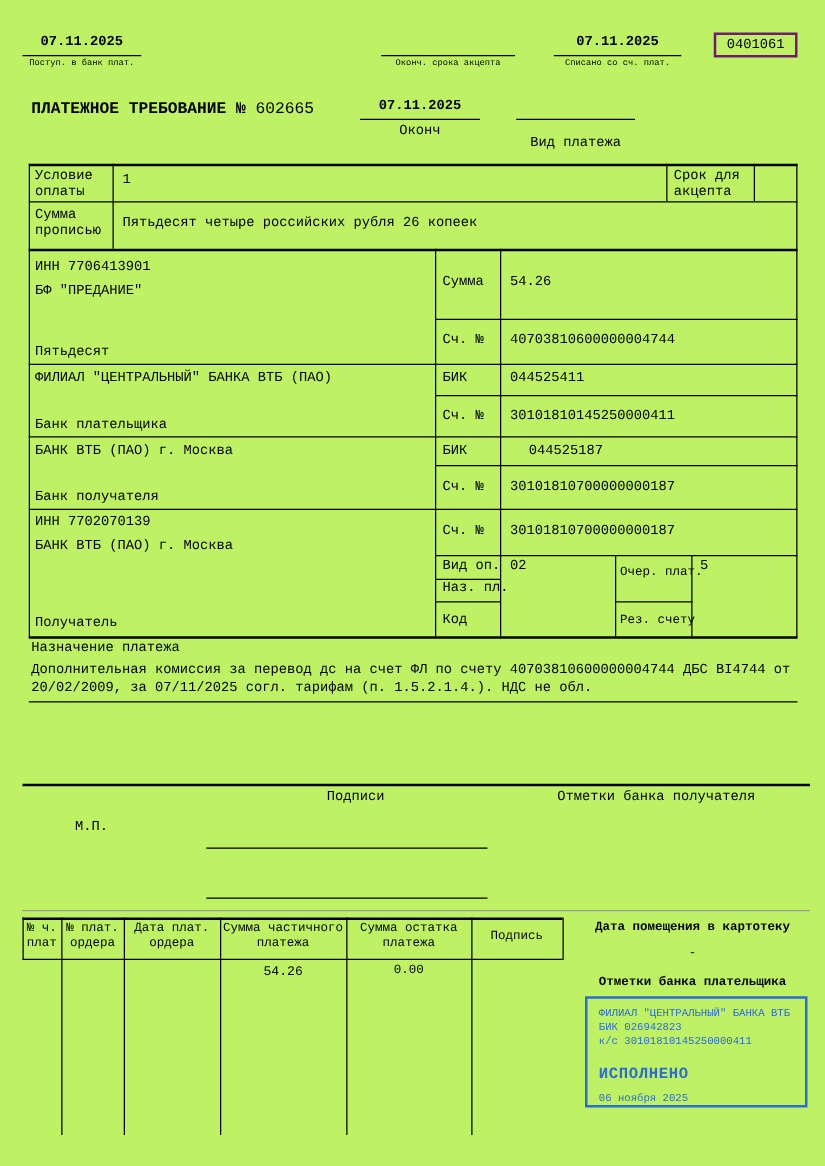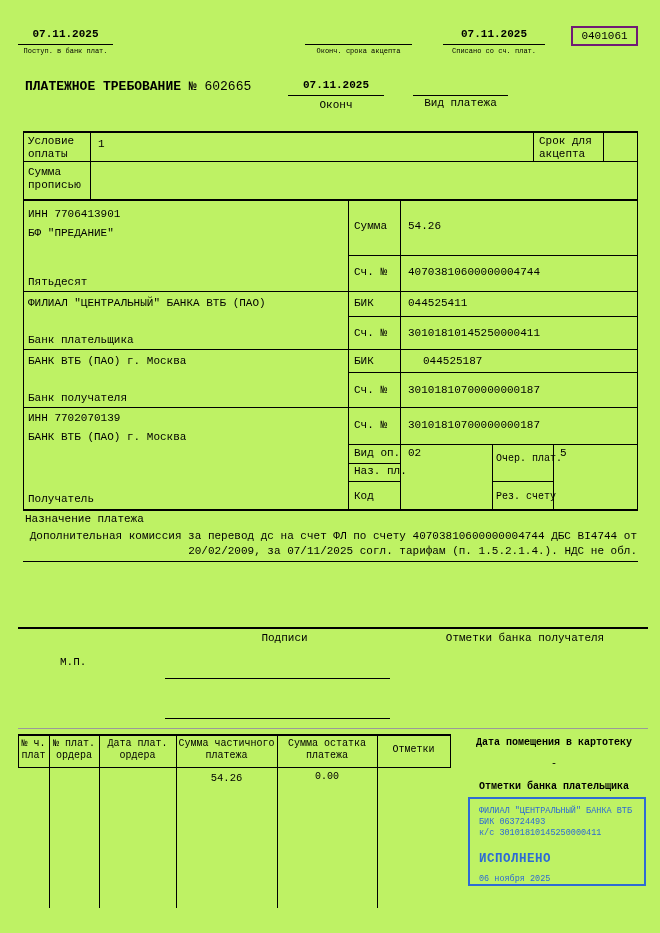--- a/index.html
+++ b/index.html
@@ -49,21 +49,21 @@
   </div>
 
   <div class="t" style="left:25px; top:80px; font-size:13px;">
     <span class="b">ПЛАТЕЖНОЕ ТРЕБОВАНИЕ №</span>
     <span>602665</span>
   </div>
   <div class="t c b" style="left:288px; top:79px; width:96px;">07.11.2025</div>
   <div class="hl" style="left:288px; top:95px; width:96px;"></div>
   <div class="t c" style="left:288px; top:99px; width:96px;">Оконч</div>
   <div class="hl" style="left:413px; top:95px; width:95px;"></div>
-  <div class="t c" style="left:413px; top:97px; width:95px;">Вид платежа</div>
+  <div class="t c" style="left:413px; top:109px; width:95px;">Вид платежа</div>
 
   <div class="hl" style="left:23px; top:131px; width:615px; height:2px;"></div>
   <div class="hl" style="left:23px; top:161px; width:615px;"></div>
   <div class="hl" style="left:23px; top:199px; width:615px; height:2px;"></div>
   <div class="hl" style="left:348px; top:255px; width:290px;"></div>
   <div class="hl" style="left:23px; top:291px; width:615px;"></div>
   <div class="hl" style="left:348px; top:316px; width:290px;"></div>
   <div class="hl" style="left:23px; top:349px; width:615px;"></div>
   <div class="hl" style="left:348px; top:372px; width:290px;"></div>
   <div class="hl" style="left:23px; top:407px; width:615px;"></div>
@@ -81,20 +81,21 @@
   <div class="vl" style="left:348px; top:199px; height:310px;"></div>
   <div class="vl" style="left:400px; top:199px; height:310px;"></div>
   <div class="vl" style="left:492px; top:444px; height:65px;"></div>
   <div class="vl" style="left:553px; top:444px; height:65px;"></div>
 
   <div class="t" style="left:28px; top:135px; width:58px;">Условие оплаты</div>
   <div class="t" style="left:98px; top:138px;">1</div>
   <div class="t" style="left:539px; top:135px; width:60px;">Срок для акцепта</div>
 
   <div class="t" style="left:28px; top:166px; width:58px;">Сумма прописью</div>
+  <div class="t" style="left:98px; top:173px; width:530px;">Пятьдесят четыре российских рубля 26 копеек</div>
 
   <div class="t" style="left:28px; top:208px;">ИНН 7706413901</div>
   <div class="t" style="left:28px; top:227px;">БФ "ПРЕДАНИЕ"</div>
   <div class="t" style="left:28px; top:276px;">Пятьдесят</div>
   <div class="t" style="left:354px; top:220px;text-align:center;">Сумма</div>
   <div class="t" style="left:408px; top:220px;">54.26</div>
   <div class="t" style="left:354px; top:266px;">Сч. №</div>
   <div class="t" style="left:408px; top:266px;">40703810600000004744</div>
 
   <div class="t" style="left:28px; top:297px;">ФИЛИАЛ "ЦЕНТРАЛЬНЫЙ" БАНКА ВТБ (ПАО)</div>
@@ -119,21 +120,21 @@
 
   <div class="t" style="left:354px; top:447px;">Вид оп.</div>
   <div class="t" style="left:408px; top:447px;">02</div>
   <div class="t" style="left:354px; top:465px;">Наз. пл.</div>
   <div class="t" style="left:354px; top:490px;">Код</div>
   <div class="t" style="left:496px; top:452px; font-size:10px;">Очер. плат.</div>
   <div class="t" style="left:560px; top:447px;">5</div>
   <div class="t" style="left:496px; top:490px; font-size:10px;">Рез. счету</div>
 
   <div class="t" style="left:25px; top:513px;">Назначение платежа</div>
-  <div class="t" style="left:25px; top:529px; width:612px; line-height:15px;text-align:right;">Дополнительная комиссия за перевод дс на счет ФЛ по счету 40703810600000004744 ДБС BI4744 от 20/02/2009, за 07/11/2025 согл. тарифам (п. 1.5.2.1.4.). НДС не обл.</div>
+  <div class="t" style="left:25px; top:529px; width:612px; line-height:15px;">Дополнительная комиссия за перевод дс на счет ФЛ по счету 40703810600000004744 ДБС BI4744 от 20/02/2009, за 07/11/2025 согл. тарифам (п. 1.5.2.1.4.). НДС не обл.</div>
   <div class="hl" style="left:23px; top:561px; width:615px;"></div>
 
 
   <div class="hl" style="left:18px; top:627px; width:630px; height:2px;"></div>
   <div class="t c" style="left:212px; top:632px; width:145px;">Подписи</div>
   <div class="t c" style="left:440px; top:632px; width:170px;">Отметки банка получателя</div>
   <div class="t" style="left:60px; top:656px;">М.П.</div>
   <div class="hl" style="left:165px; top:678px; width:225px;"></div>
   <div class="hl" style="left:165px; top:718px; width:225px;"></div>
 
@@ -146,30 +147,30 @@
   <div class="vl" style="left:99px;  top:734px; height:174px;"></div>
   <div class="vl" style="left:176px; top:734px; height:174px;"></div>
   <div class="vl" style="left:277px; top:734px; height:174px;"></div>
   <div class="vl" style="left:377px; top:734px; height:174px;"></div>
 
   <div class="smallhdr" style="left:19px;  top:738px; width:29px;">№ ч. плат</div>
   <div class="smallhdr" style="left:50px;  top:738px; width:48px;">№ плат. ордера</div>
   <div class="smallhdr" style="left:100px; top:738px; width:75px;">Дата плат. ордера</div>
   <div class="smallhdr" style="left:177px; top:738px; width:99px;">Сумма частичного платежа</div>
   <div class="smallhdr" style="left:278px; top:738px; width:98px;">Сумма остатка платежа</div>
-  <div class="smallhdr" style="left:378px; top:744px; width:71px;">Отметки</div>
+  <div class="smallhdr" style="left:378px; top:744px; width:71px;">Подпись</div>
 
   <div class="smallhdr" style="left:177px; top:772px; width:99px; font-size:10.5px;">54.26</div>
   <div class="smallhdr" style="left:278px; top:771px; width:98px; font-size:10px;">0.00</div>
 
   <div class="smallhdr b" style="left:460px; top:737px; width:188px;">Дата помещения в картотеку</div>
   <div class="smallhdr" style="left:460px; top:758px; width:188px;">-</div>
   <div class="smallhdr b" style="left:460px; top:781px; width:188px;">Отметки банка плательщика</div>
 
   <div class="stamp" style="left:468px; top:797px; width:178px; height:89px;">
     <div>ФИЛИАЛ "ЦЕНТРАЛЬНЫЙ" БАНКА ВТБ</div>
-    <div>БИК 063724493</div>
+    <div>БИК 026942823</div>
     <div>к/с 30101810145250000411</div>
     <div class="status">ИСПОЛНЕНО</div>
     <div class="sdate">06 ноября 2025</div>
   </div>
 
 </div>
 
 </body></html>

